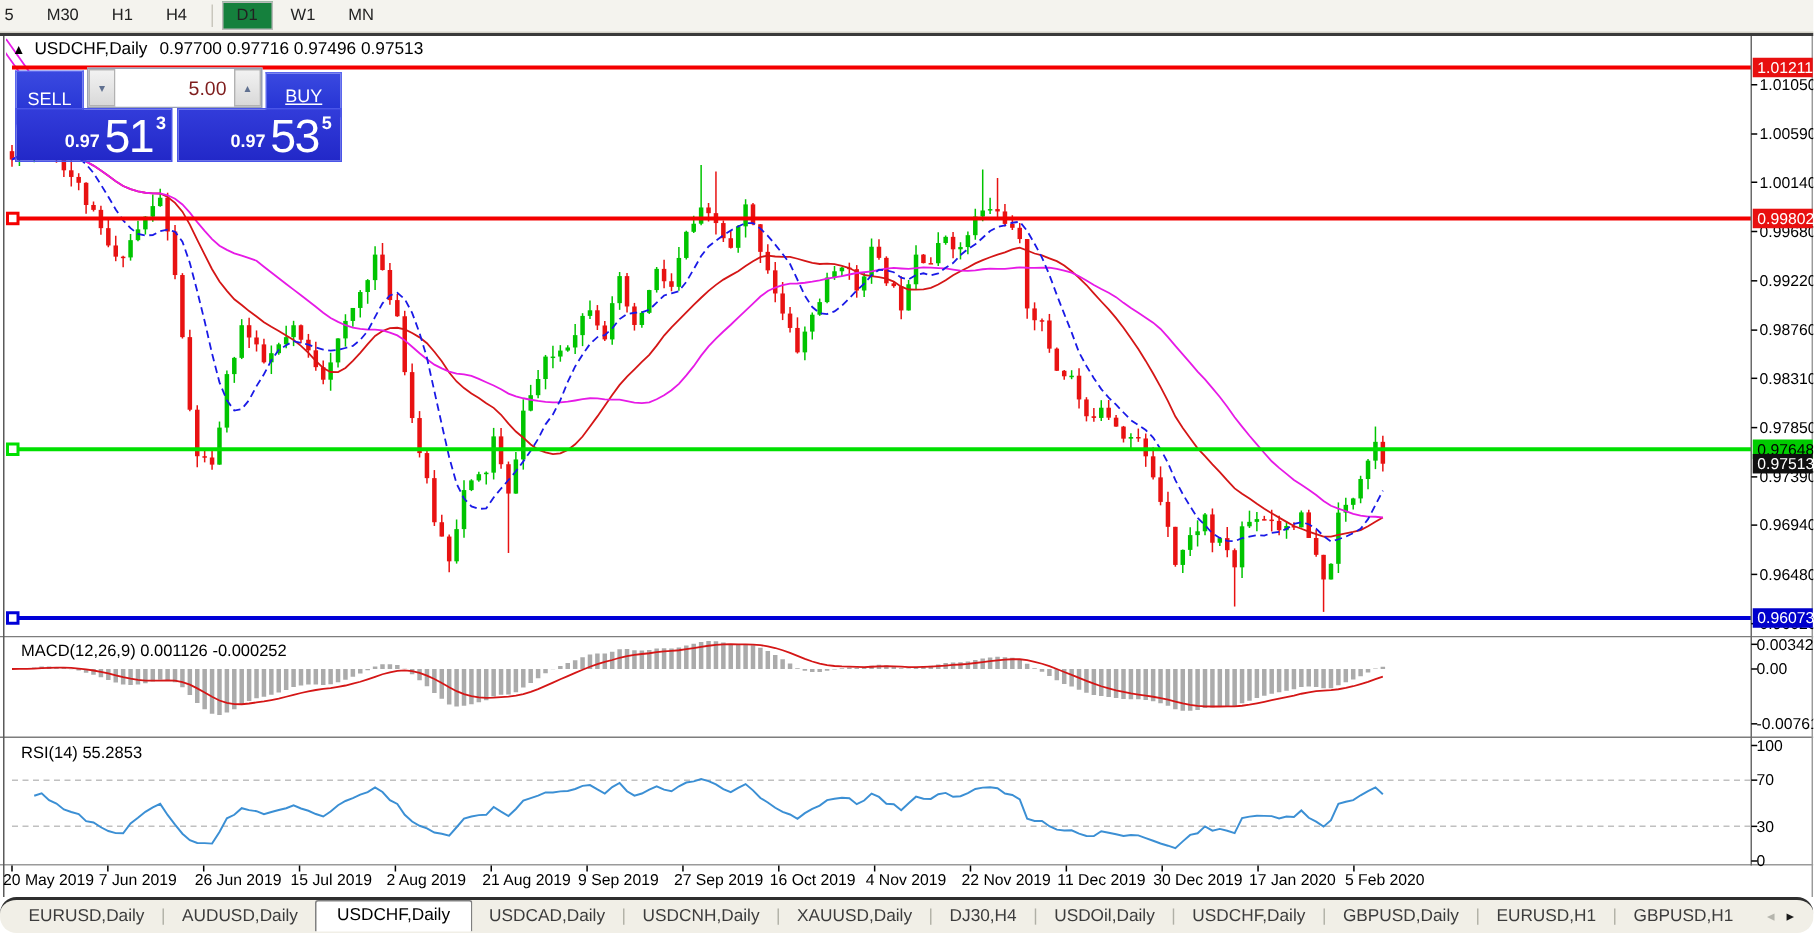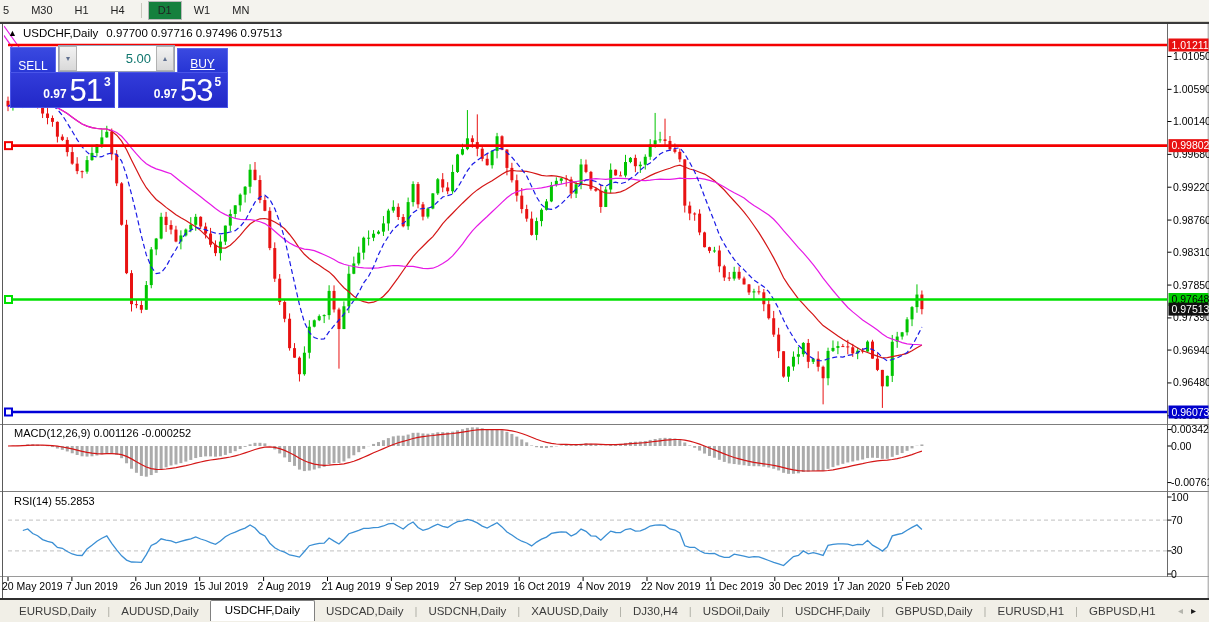--- a/index.html
+++ b/index.html
@@ -26,33 +26,33 @@
   .tp-btn{position:absolute;background:linear-gradient(#3a49e0,#2230d2);color:#fff;
           border:1px solid #5b67ee;border-bottom:2px solid #ccd3ff;font-size:12px;
           font-family:inherit;padding:0;}
   #tp-sell{left:0;top:2px;width:46px;height:38px;}
   #tp-buy{left:167px;top:3px;width:51px;height:32px;text-decoration:underline;}
   #tp-spin{position:absolute;left:48px;top:0;width:115px;height:25px;border:1px solid #99a0b4;
            background:#fff;display:flex;}
   #tp-spin button{width:18px;background:linear-gradient(#f2f2f2,#d9d9d9);border:1px solid #b2b2b2;
                   color:#607090;font-size:8px;padding:0;font-family:inherit;}
   #tp-spin input{flex:1;width:60px;border:none;outline:none;text-align:right;font-size:13px;
-                 padding:0 5px 0 0;color:#0f766e;font-family:inherit;}
+                 padding:0 5px 0 0;color:#7f1d1d;font-family:inherit;}
   .tp-box{position:absolute;top:27px;height:36px;background:linear-gradient(#323cda,#2228c8);
           border:1px solid #4a55e8;color:#fff;display:flex;align-items:flex-end;
           justify-content:center;padding-bottom:2px;box-sizing:border-box;}
   #tp-box-sell{left:0;width:105px;}
   #tp-box-buy{left:108px;width:110px;}
   .tp-small{font-size:12px;font-weight:bold;margin:0 3px 4px 0;padding-left:29px;}
   .tp-big{font-size:31px;line-height:29px;font-weight:400;letter-spacing:-1px;}
   .tp-sup{font-size:12px;font-weight:bold;align-self:flex-start;margin:2px 0 0 2px;}
   
   #tabstrip{position:absolute;left:0;top:598px;width:1209px;height:24px;background:#f1efe7;
             border-top:2px solid #2f2f2f;display:flex;align-items:center;font-size:11.5px;
-            color:#3c3c3c;box-sizing:border-box;}
+            color:#3c3c3c;box-sizing:border-box;border-radius:11px;}
   .tab{padding:3px 11px;white-space:nowrap;}
   .tab.active{background:#fff;border:1px solid #808080;border-bottom:none;color:#000;
               padding:3px 14px 5px 14px;margin-top:-2px;border-radius:2px 2px 0 0;}
   .tab-pipe{color:#b0b0a6;}
   #tab-arrows{position:absolute;right:5px;top:5px;font-size:10px;letter-spacing:8px;}
   #tab-arrow-left{color:#b5b5ad;}
   #tab-arrow-right{color:#1a1a1a;}
 </style>
 </head>
 <body>

